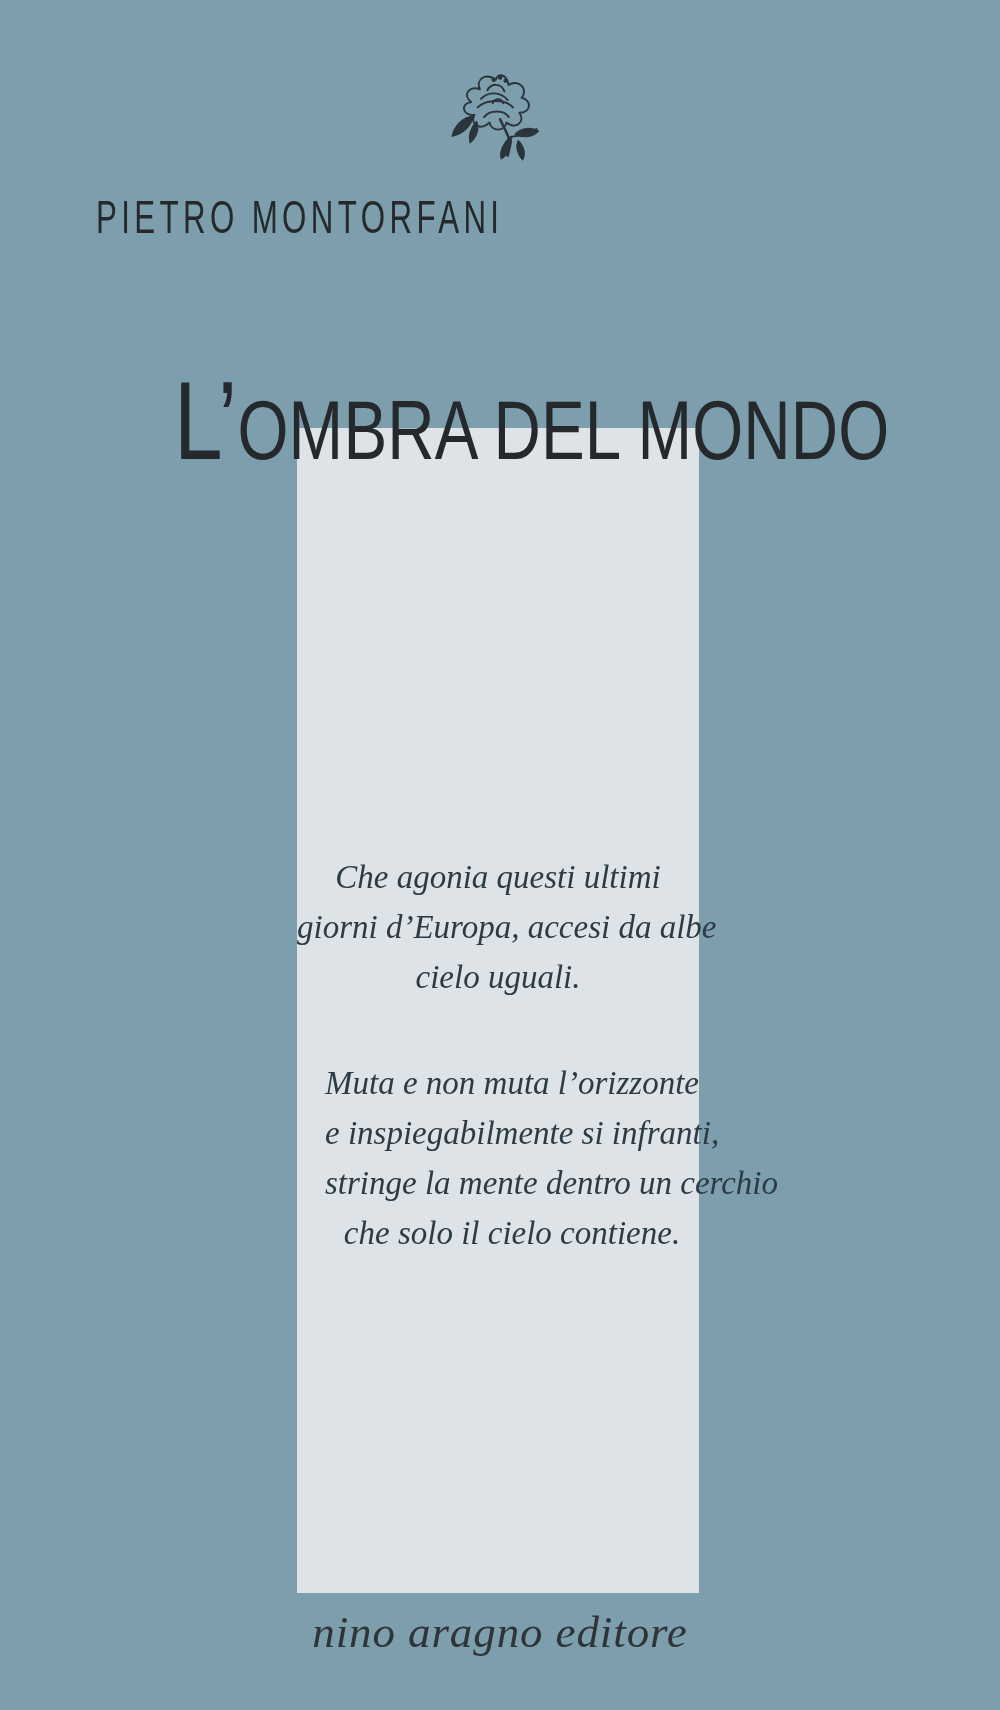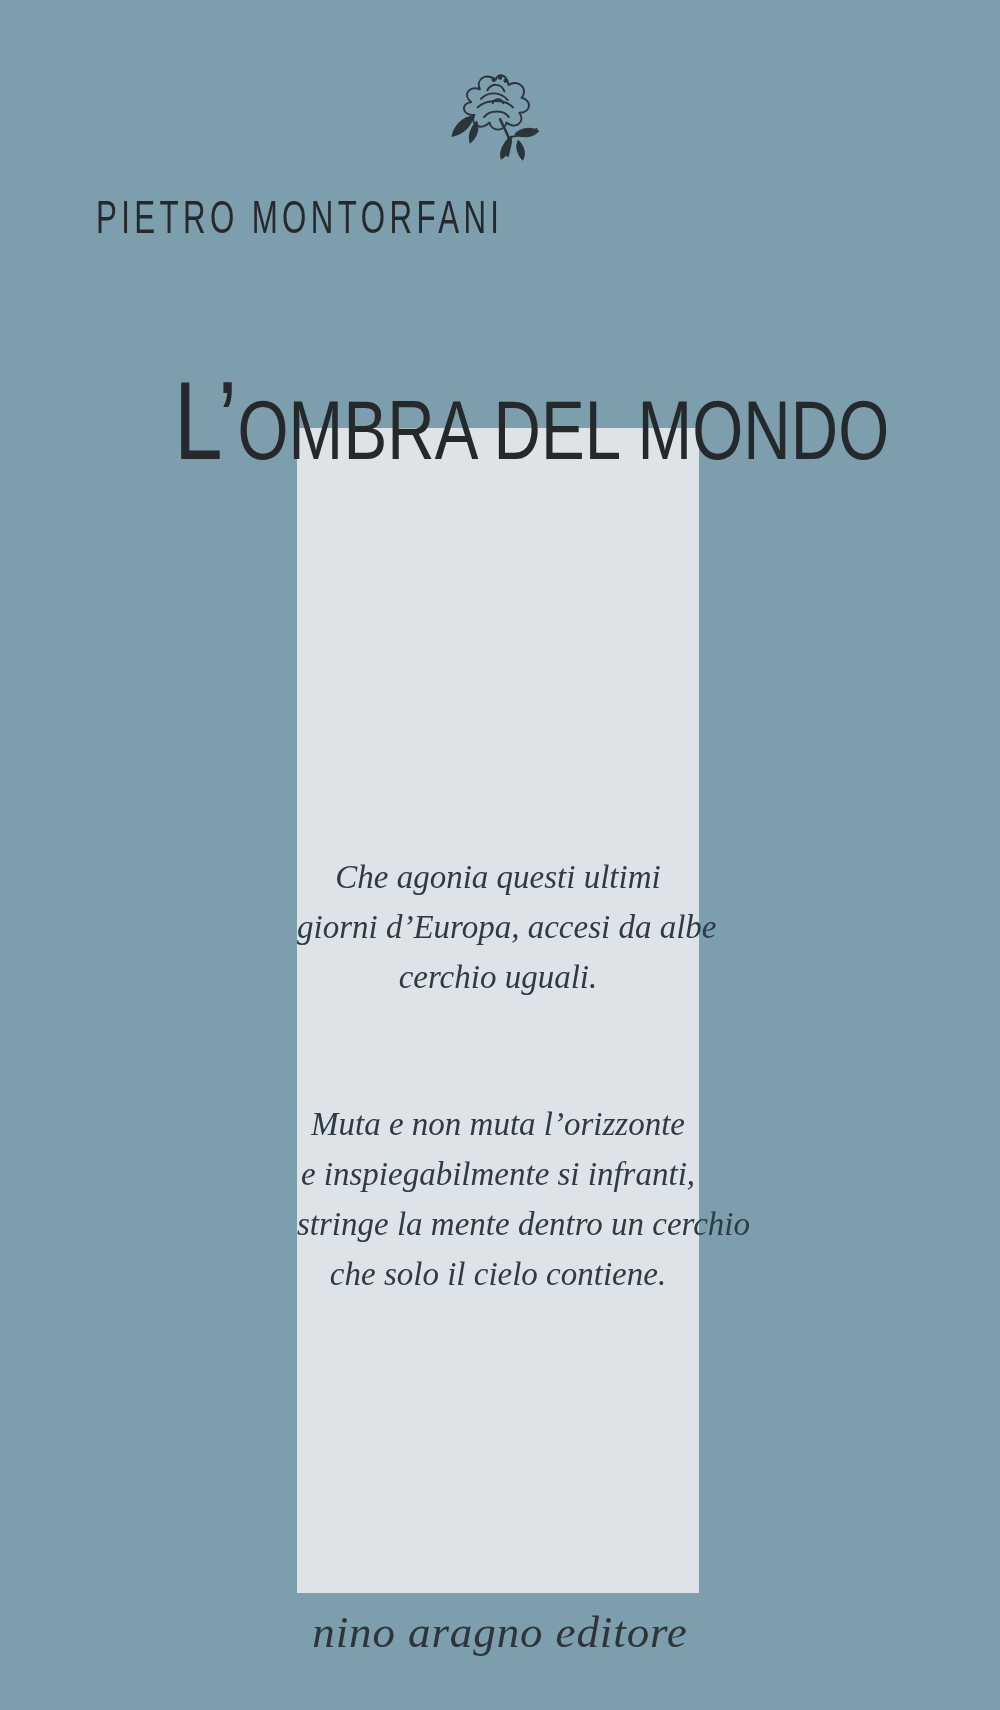--- a/index.html
+++ b/index.html
@@ -73,21 +73,21 @@
     text-align: center;
     font-family: "Liberation Serif", serif;
     font-style: italic;
     color: var(--poem_text, #2c3b45);
   }
   .poem .poem-line {
     font-size: 33px;
     line-height: 50px;
     white-space: nowrap;
   }
-  .stanza-2 { margin-top: 97px; }
+  .stanza-2 { margin-top: 56px; padding-left: 28px; }
 
   
   .publisher {
     position: absolute;
     left: 0; top: 1608px; width: 1000px;
     text-align: center;
     font-family: "Liberation Serif", serif;
     font-style: italic;
     font-size: 45px;
     line-height: 1.1;
@@ -138,21 +138,21 @@
 
   <div class="title">
     <span class="inner"><span class="big">L’</span><span class="small">OMBRA DEL MONDO</span></span>
   </div>
 
   <div class="panel">
     <div class="poem">
       <div class="stanza stanza-1">
           <div class="poem-line">Che agonia questi ultimi</div>
           <div class="poem-line">giorni d’Europa, accesi da albe</div>
-          <div class="poem-line">cerchio uguali.</div>
+          <div class="poem-line">cielo uguali.</div>
         </div>
       <div class="stanza stanza-2">
           <div class="poem-line">Muta e non muta l’orizzonte</div>
           <div class="poem-line">e inspiegabilmente si infranti,</div>
           <div class="poem-line">stringe la mente dentro un cerchio</div>
           <div class="poem-line">che solo il cielo contiene.</div>
         </div>
     </div>
   </div>
 

